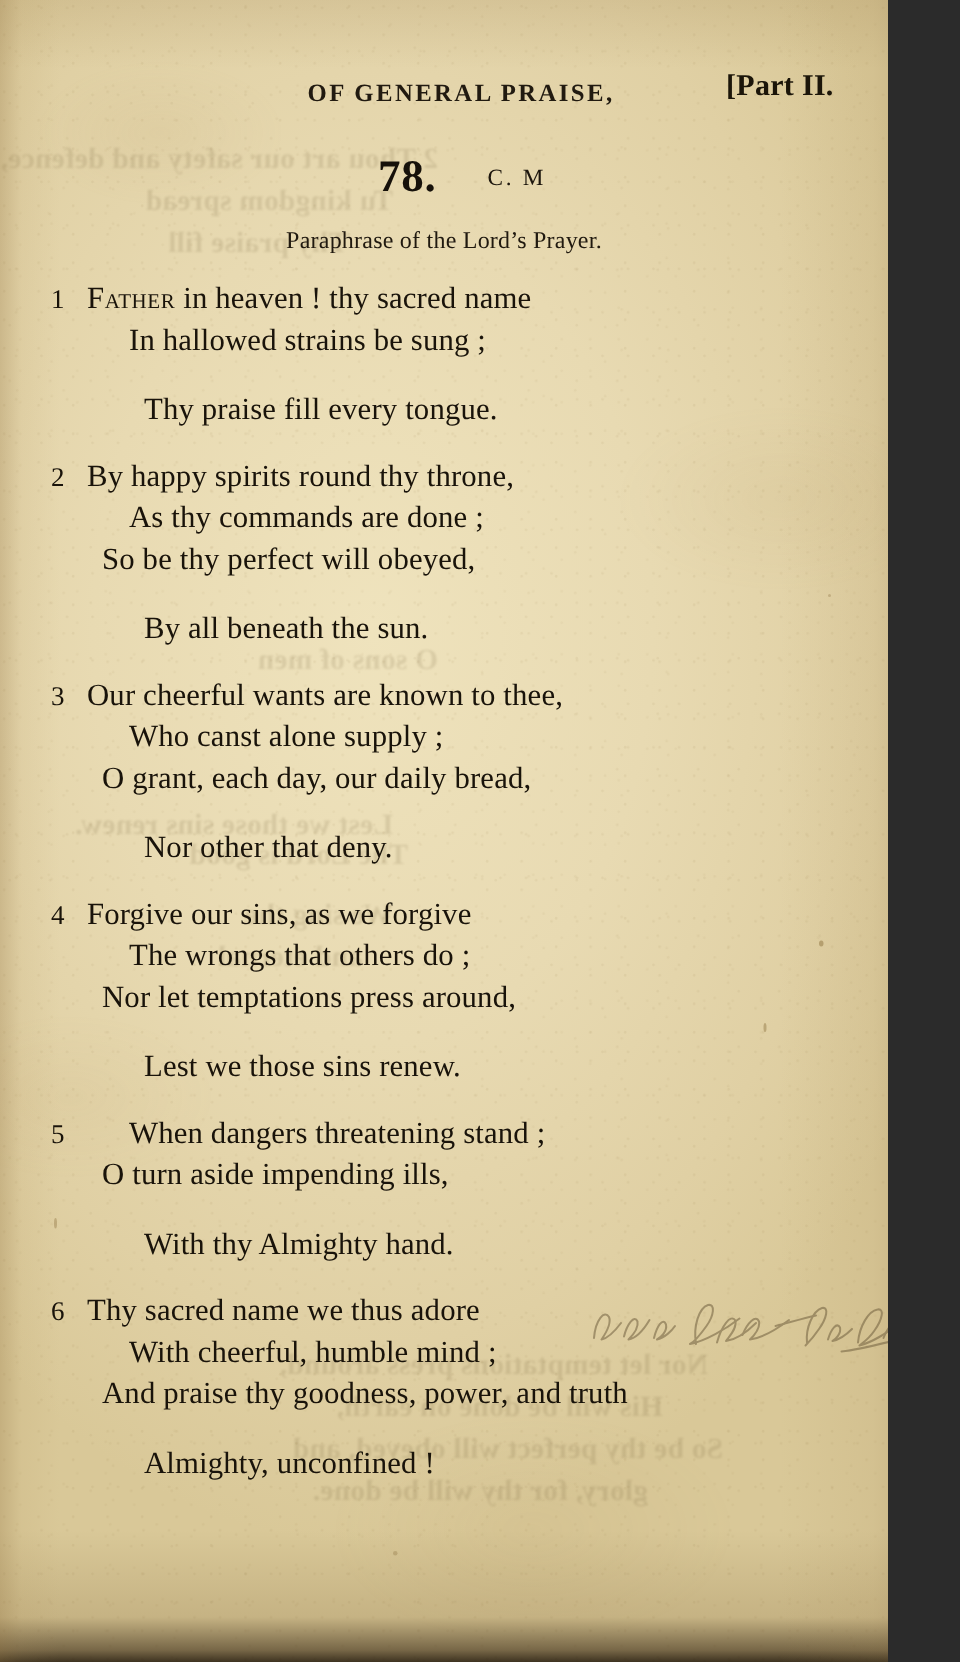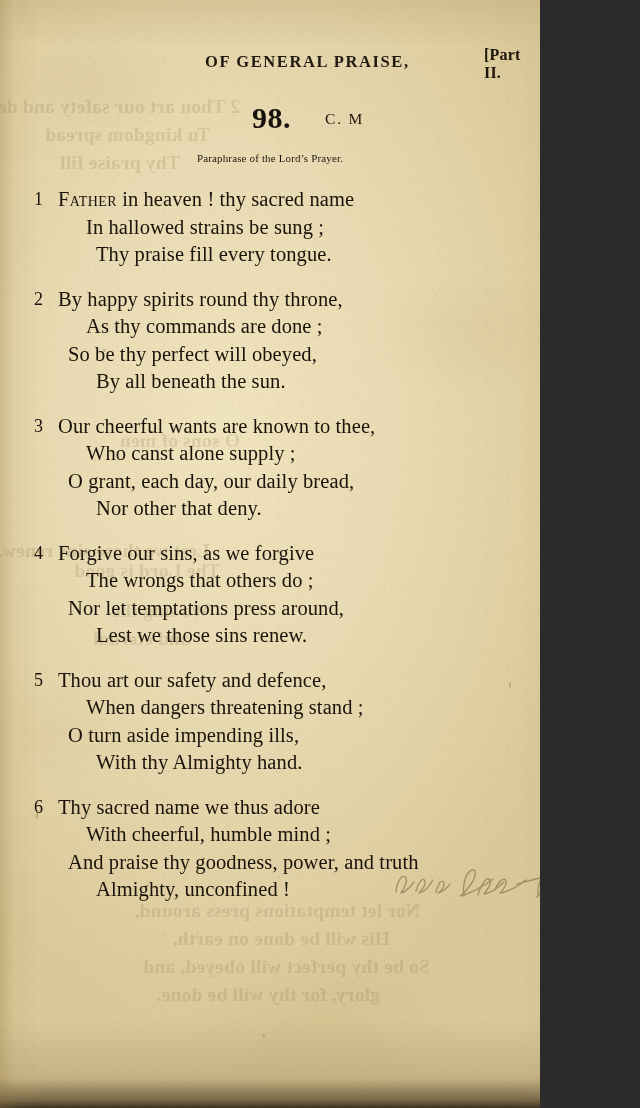--- a/index.html
+++ b/index.html
@@ -4,21 +4,21 @@
 <title>Hymnal Page Scan</title>
 <style>
   html, body {
     margin: 0;
     padding: 0;
     background: #2b2b2b;
   }
 
   .page {
     position: relative;
-    width: 540px;
+    width: 592px;
     height: 1108px;
     overflow: hidden;
     background: #84cc16;
     font-family: "Liberation Serif", "DejaVu Serif", serif;
     color: #1d1710;
     -webkit-font-smoothing: antialiased;
   }
 
   
   .paper-base {
@@ -113,21 +113,21 @@
     font-size: 16.5px;
     font-variant: small-caps;
     letter-spacing: 1.6px;
     font-weight: 600;
     color: #211a10;
   }
   .rh-part {
     position: absolute;
     left: 484px;
     top: -6px;
-    font-size: 16px;
+    font-size: 20px;
     font-weight: 600;
     color: #1b1509;
     letter-spacing: 0.2px;
   }
 
   
   .hymn-head {
     position: absolute;
     top: 101px;
     left: 0;
@@ -153,21 +153,21 @@
     font-weight: 400;
     color: #1d160d;
   }
 
   .hymn-subtitle {
     position: absolute;
     top: 152px;
     left: 0;
     right: 0;
     text-align: center;
-    font-size: 11px;
+    font-size: 16px;
     letter-spacing: 0.15px;
     color: #20190f;
   }
 
   
   .stanzas {
     position: absolute;
     top: 186px;
     left: 58px;
     width: 530px;
@@ -179,21 +179,21 @@
   .verse-line {
     position: relative;
     font-size: 20.5px;
     line-height: 27.5px;
     white-space: nowrap;
     color: #19130a;
     letter-spacing: 0.1px;
   }
   .verse-line.indent-a { padding-left: 28px; }
   .verse-line.indent-b { padding-left: 10px; }
-  .verse-line.indent-c { padding-left: 38px; }
+  .verse-line.indent-c { padding-left: 38px; margin-top: 19px; }
 
   .stanza-num {
     position: absolute;
     left: -24px;
     top: 0;
     font-size: 18px;
     color: #19130a;
   }
   .smallcaps {
     font-variant: small-caps;
@@ -255,21 +255,21 @@
   <div class="fox" style="left:36px;top:812px;width:2px;height:7px;opacity:.4;"></div>
 
   <div class="content">
 
     <div class="running-head">
       <span class="rh-title">OF GENERAL PRAISE,</span>
       <span class="rh-part">[Part II.</span>
     </div>
 
     <div class="hymn-head">
-      <span class="hymn-number">98.</span>
+      <span class="hymn-number">78.</span>
       <span class="hymn-meter">C. M</span>
     </div>
 
     <div class="hymn-subtitle">Paraphrase of the Lord’s Prayer.</div>
 
     <div class="stanzas" id="stanzas-root">
         <div class="stanza">
           <div class="verse-line "><span class="stanza-num">1</span><span><span class="smallcaps">Father</span> in heaven ! thy sacred name</span></div>
           <div class="verse-line indent-a"><span>In hallowed strains be sung ;</span></div>
           <div class="verse-line indent-c"><span>Thy praise fill every tongue.</span></div>
@@ -286,21 +286,21 @@
           <div class="verse-line indent-b"><span>O grant, each day, our daily bread,</span></div>
           <div class="verse-line indent-c"><span>Nor other that deny.</span></div>
         </div>
         <div class="stanza">
           <div class="verse-line "><span class="stanza-num">4</span><span>Forgive our sins, as we forgive</span></div>
           <div class="verse-line indent-a"><span>The wrongs that others do ;</span></div>
           <div class="verse-line indent-b"><span>Nor let temptations press around,</span></div>
           <div class="verse-line indent-c"><span>Lest we those sins renew.</span></div>
         </div>
         <div class="stanza">
-          <div class="verse-line "><span class="stanza-num">5</span><span>Thou art our safety and defence,</span></div>
+          <div class="verse-line "><span class="stanza-num">5</span></div>
           <div class="verse-line indent-a"><span>When dangers threatening stand ;</span></div>
           <div class="verse-line indent-b"><span>O turn aside impending ills,</span></div>
           <div class="verse-line indent-c"><span>With thy Almighty hand.</span></div>
         </div>
         <div class="stanza">
           <div class="verse-line "><span class="stanza-num">6</span><span>Thy sacred name we thus adore</span></div>
           <div class="verse-line indent-a"><span>With cheerful, humble mind ;</span></div>
           <div class="verse-line indent-b"><span>And praise thy goodness, power, and truth</span></div>
           <div class="verse-line indent-c"><span>Almighty, unconfined !</span></div>
         </div>

